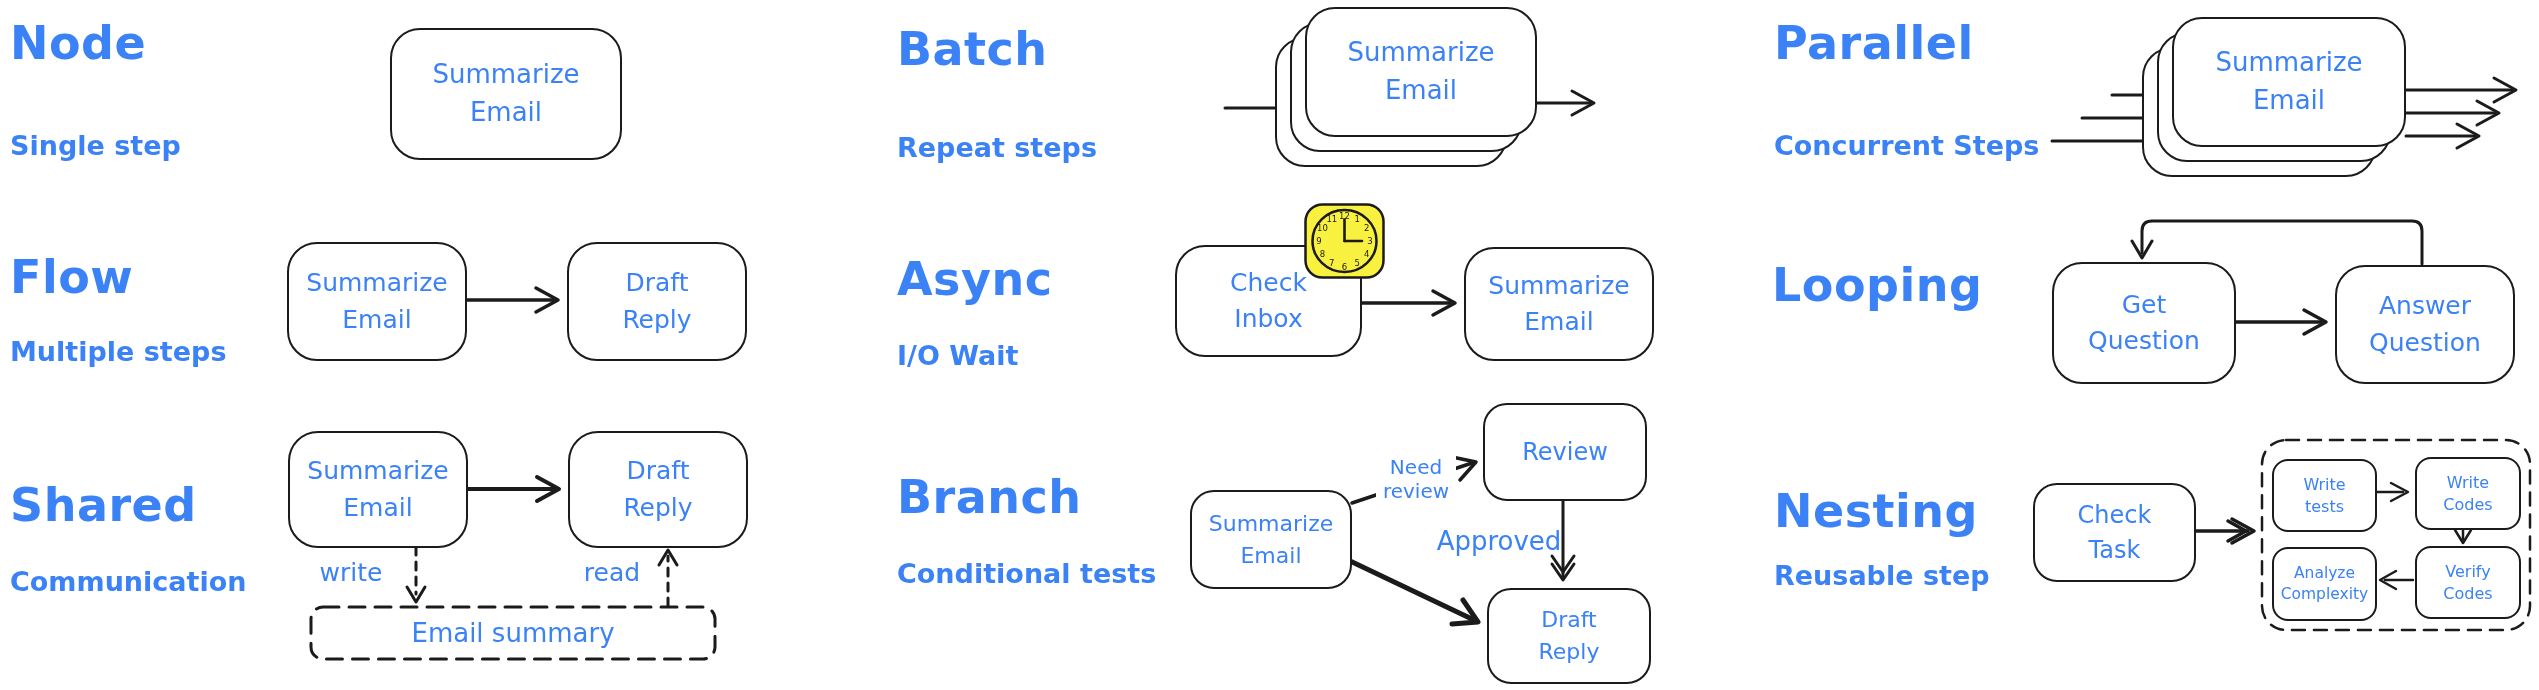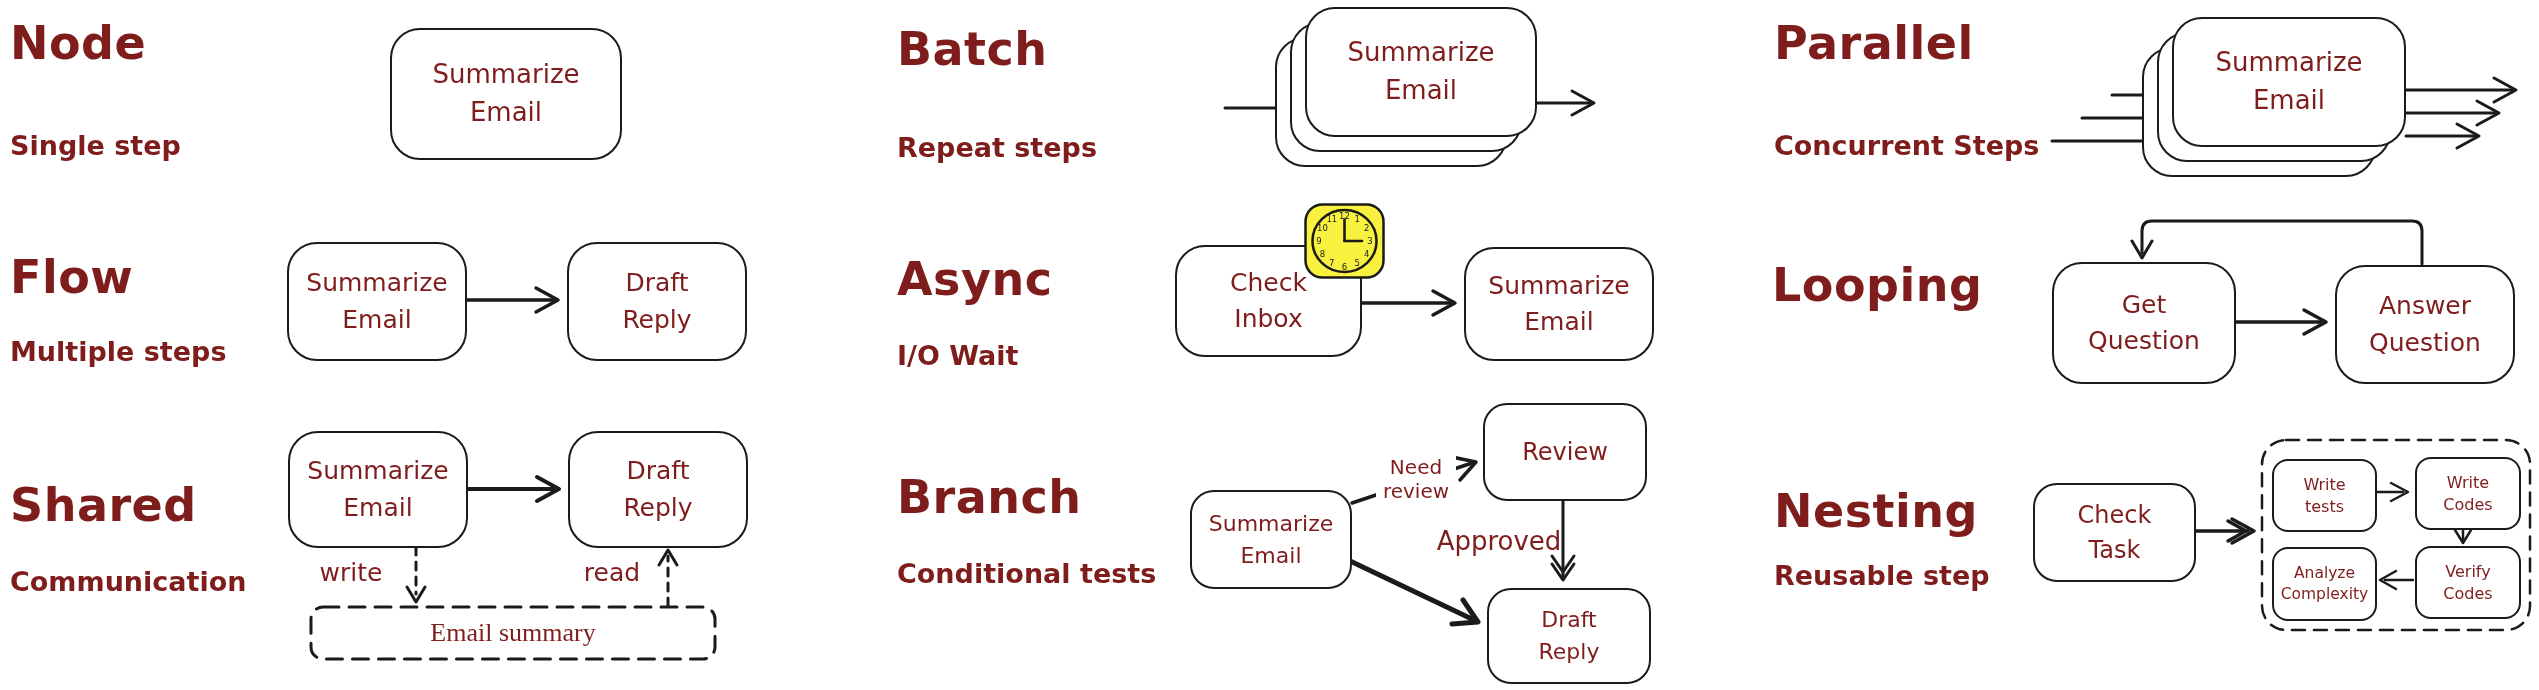--- a/index.html
+++ b/index.html
@@ -1,28 +1,28 @@
 <!DOCTYPE html>
 <html><head>
 <meta charset="utf-8">
 <style>
   html,body{margin:0;padding:0;background:#ffffff;}
   .stage{position:relative;width:2539px;height:690px;background:#ffffff;overflow:hidden;
-         font-family:"DejaVu Sans",sans-serif;color:#7f1d1d;}
+         font-family:"DejaVu Sans",sans-serif;color:#3b82f6;}
   .stage svg.wires{position:absolute;left:0;top:0;z-index:0;}
   .title{position:absolute;z-index:3;font-size:46px;font-weight:600;letter-spacing:.5px;white-space:nowrap;}
   .subtitle{position:absolute;z-index:3;font-size:27px;font-weight:700;white-space:nowrap;}
   .box{position:absolute;z-index:2;background:#ffffff;border:2.5px solid #1b1b1b;border-radius:30px;
        display:flex;align-items:center;justify-content:center;text-align:center;
        white-space:pre-line;line-height:1.45;}
   .box.small{border-radius:16px;border-width:2px;line-height:1.35;}
   .box.mid{border-radius:24px;}
   .elabel{position:absolute;z-index:4;background:#ffffff;display:flex;align-items:center;justify-content:center;
           text-align:center;white-space:pre-line;line-height:1.2;}
-  .storelabel{position:absolute;z-index:2;background:transparent;display:flex;align-items:center;justify-content:center;font-family:Liberation Serif, serif;}
+  .storelabel{position:absolute;z-index:2;background:transparent;display:flex;align-items:center;justify-content:center;}
   .clock{position:absolute;z-index:5;}
 </style>
 </head>
 <body>
 
 <div class="stage">
 
   <svg class="wires" width="2539" height="690" viewBox="0 0 2539 690" fill="none" stroke="#1b1b1b" stroke-linecap="round" stroke-linejoin="round">
 
     <g stroke-width="3">

